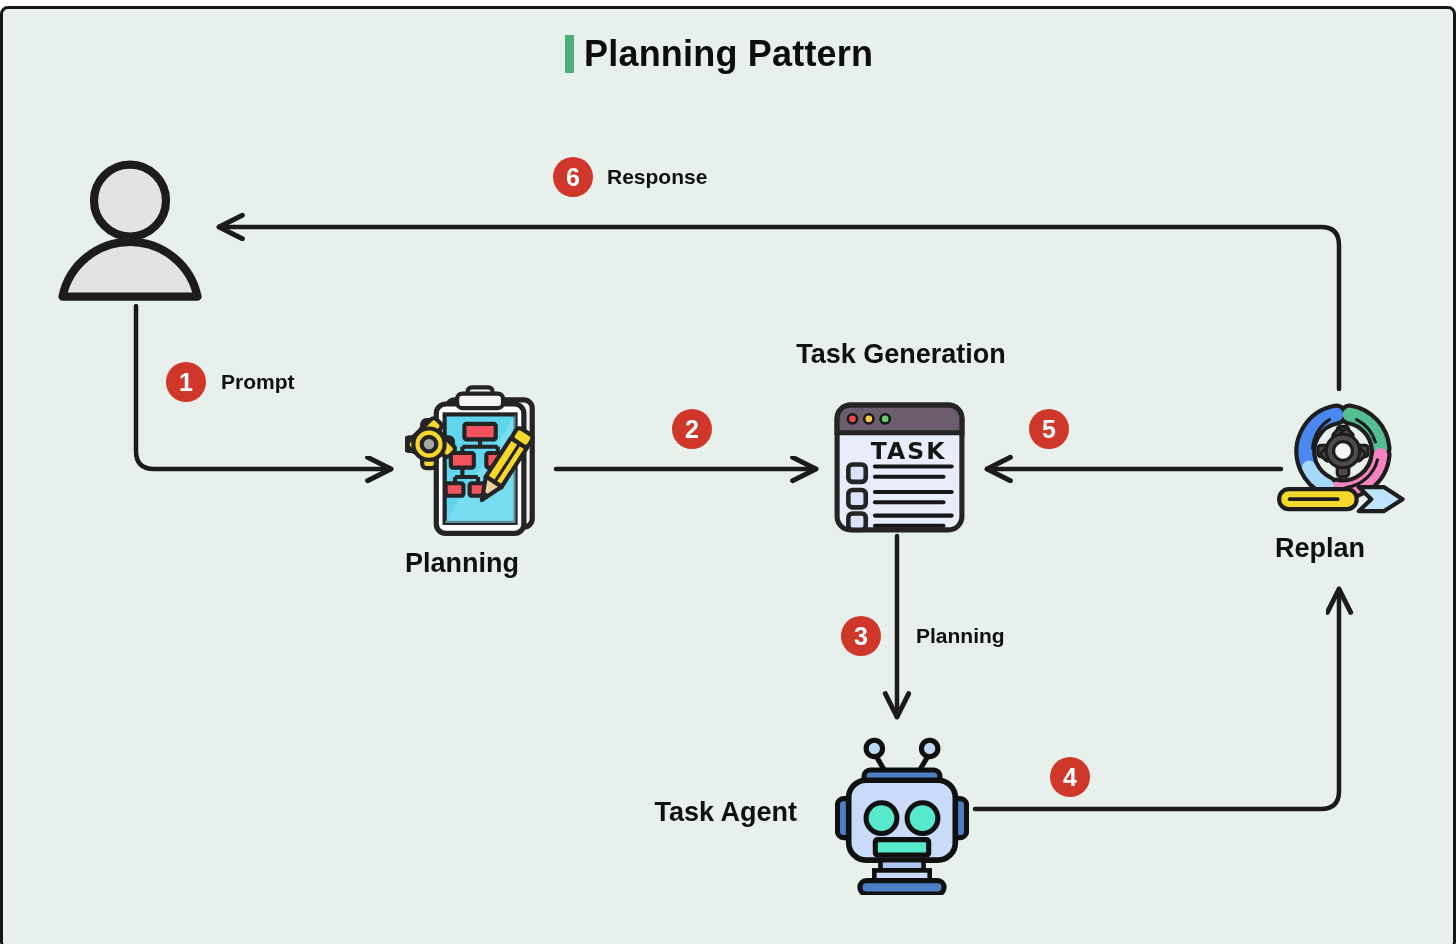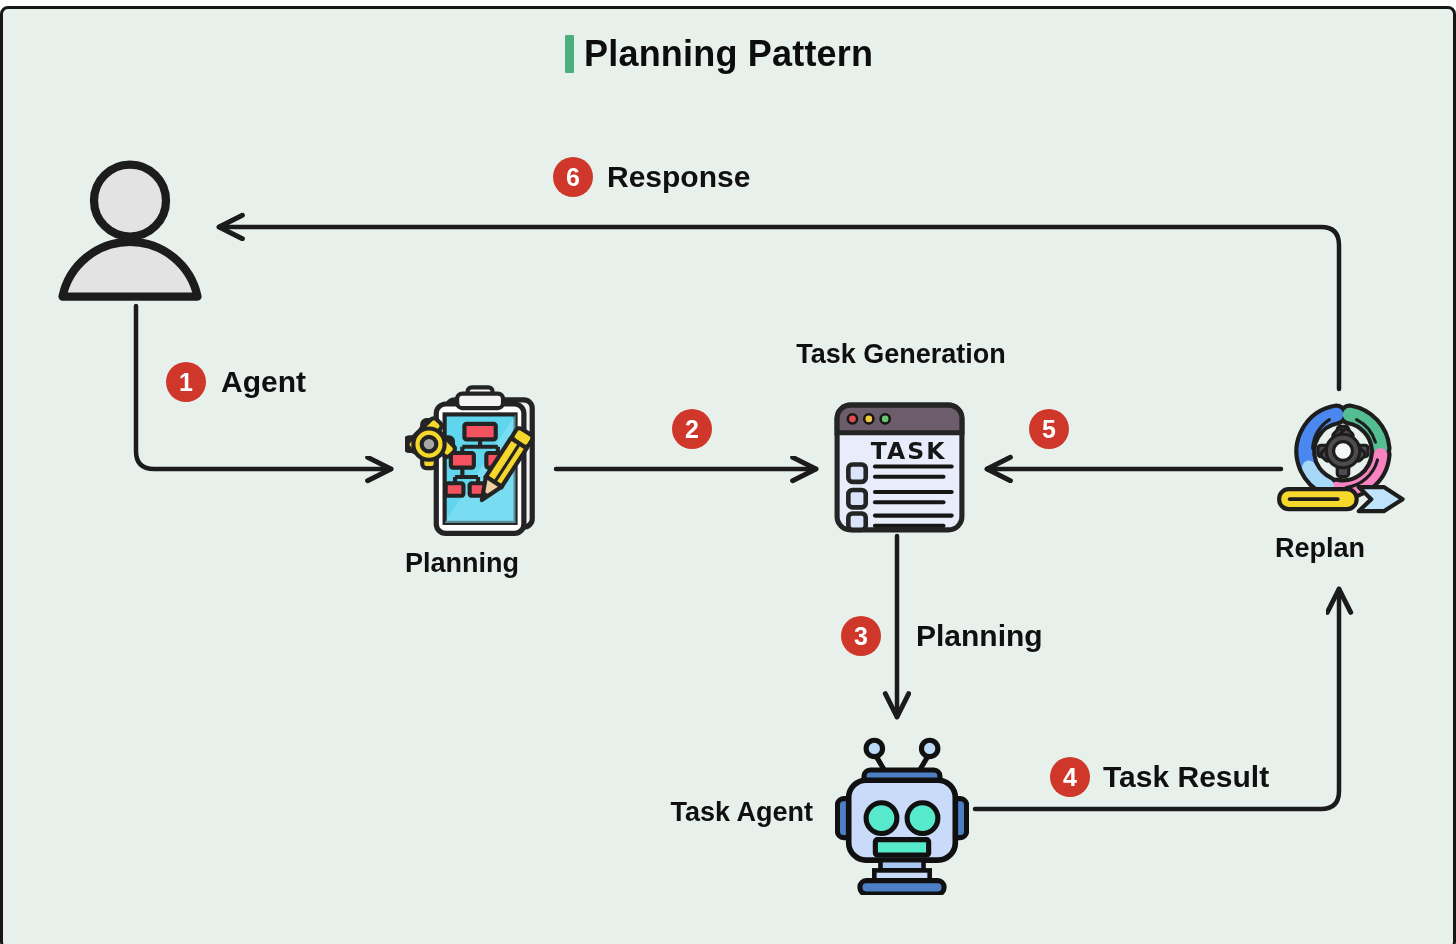--- a/index.html
+++ b/index.html
@@ -7,27 +7,27 @@
   .abs{position:absolute;}
   
   .title-row{left:562px;top:24px;display:flex;align-items:center;gap:10px;}
   .title-bar{width:9px;height:38px;background:#4cae7a;border-radius:1px;}
   .title-text{font-size:36px;font-weight:700;color:#0d0d0d;letter-spacing:.2px;}
   
   .node-label{font-size:27px;font-weight:600;color:#101010;}
   .lbl-planning{left:402px;top:539px;width:146px;}
   .lbl-taskgen{left:770px;top:330px;width:256px;text-align:center;}
   .lbl-replan{left:1272px;top:524px;width:136px;text-align:left;}
-  .lbl-agent{left:620px;top:788px;width:190px;text-align:right;}
+  .lbl-agent{left:604px;top:788px;width:190px;text-align:right;}
   
   .badge{width:40px;height:40px;border-radius:50%;background:#cf372a;color:#ffffff;
          font-size:25px;font-weight:700;display:flex;align-items:center;justify-content:center;}
   .b1{left:163px;top:353px;} .b2{left:669px;top:400px;} .b3{left:838px;top:607px;}
   .b4{left:1047px;top:748px;} .b5{left:1026px;top:400px;} .b6{left:550px;top:148px;}
-  .step-label{font-size:30px;font-weight:600;color:#101010;line-height:40px;}
+  .step-label{font-size:21px;font-weight:600;color:#101010;line-height:40px;}
   .s1{left:218px;top:353px;} .s3{left:913px;top:607px;} .s4{left:1100px;top:748px;} .s6{left:604px;top:148px;}
   
   .ic-person{left:52px;top:148px;}
   .ic-planning{left:402px;top:374px;}
   .ic-taskgen{left:830px;top:392px;}
   .ic-replan{left:1272px;top:386px;}
   .ic-robot{left:832px;top:722px;}
   svg{display:block;}
 </style>
 </head>
@@ -179,18 +179,17 @@
   <div class="abs node-label lbl-replan">Replan</div>
   <div class="abs node-label lbl-agent">Task Agent</div>
 
   <div class="abs badge b1">1</div>
   <div class="abs badge b2">2</div>
   <div class="abs badge b3">3</div>
   <div class="abs badge b4">4</div>
   <div class="abs badge b5">5</div>
   <div class="abs badge b6">6</div>
 
-  <div class="abs step-label s1">Agent</div>
+  <div class="abs step-label s1">Prompt</div>
   <div class="abs step-label s3">Planning</div>
-  <div class="abs step-label s4">Task Result</div>
   <div class="abs step-label s6">Response</div>
 
 </div>
 
 </body></html>

